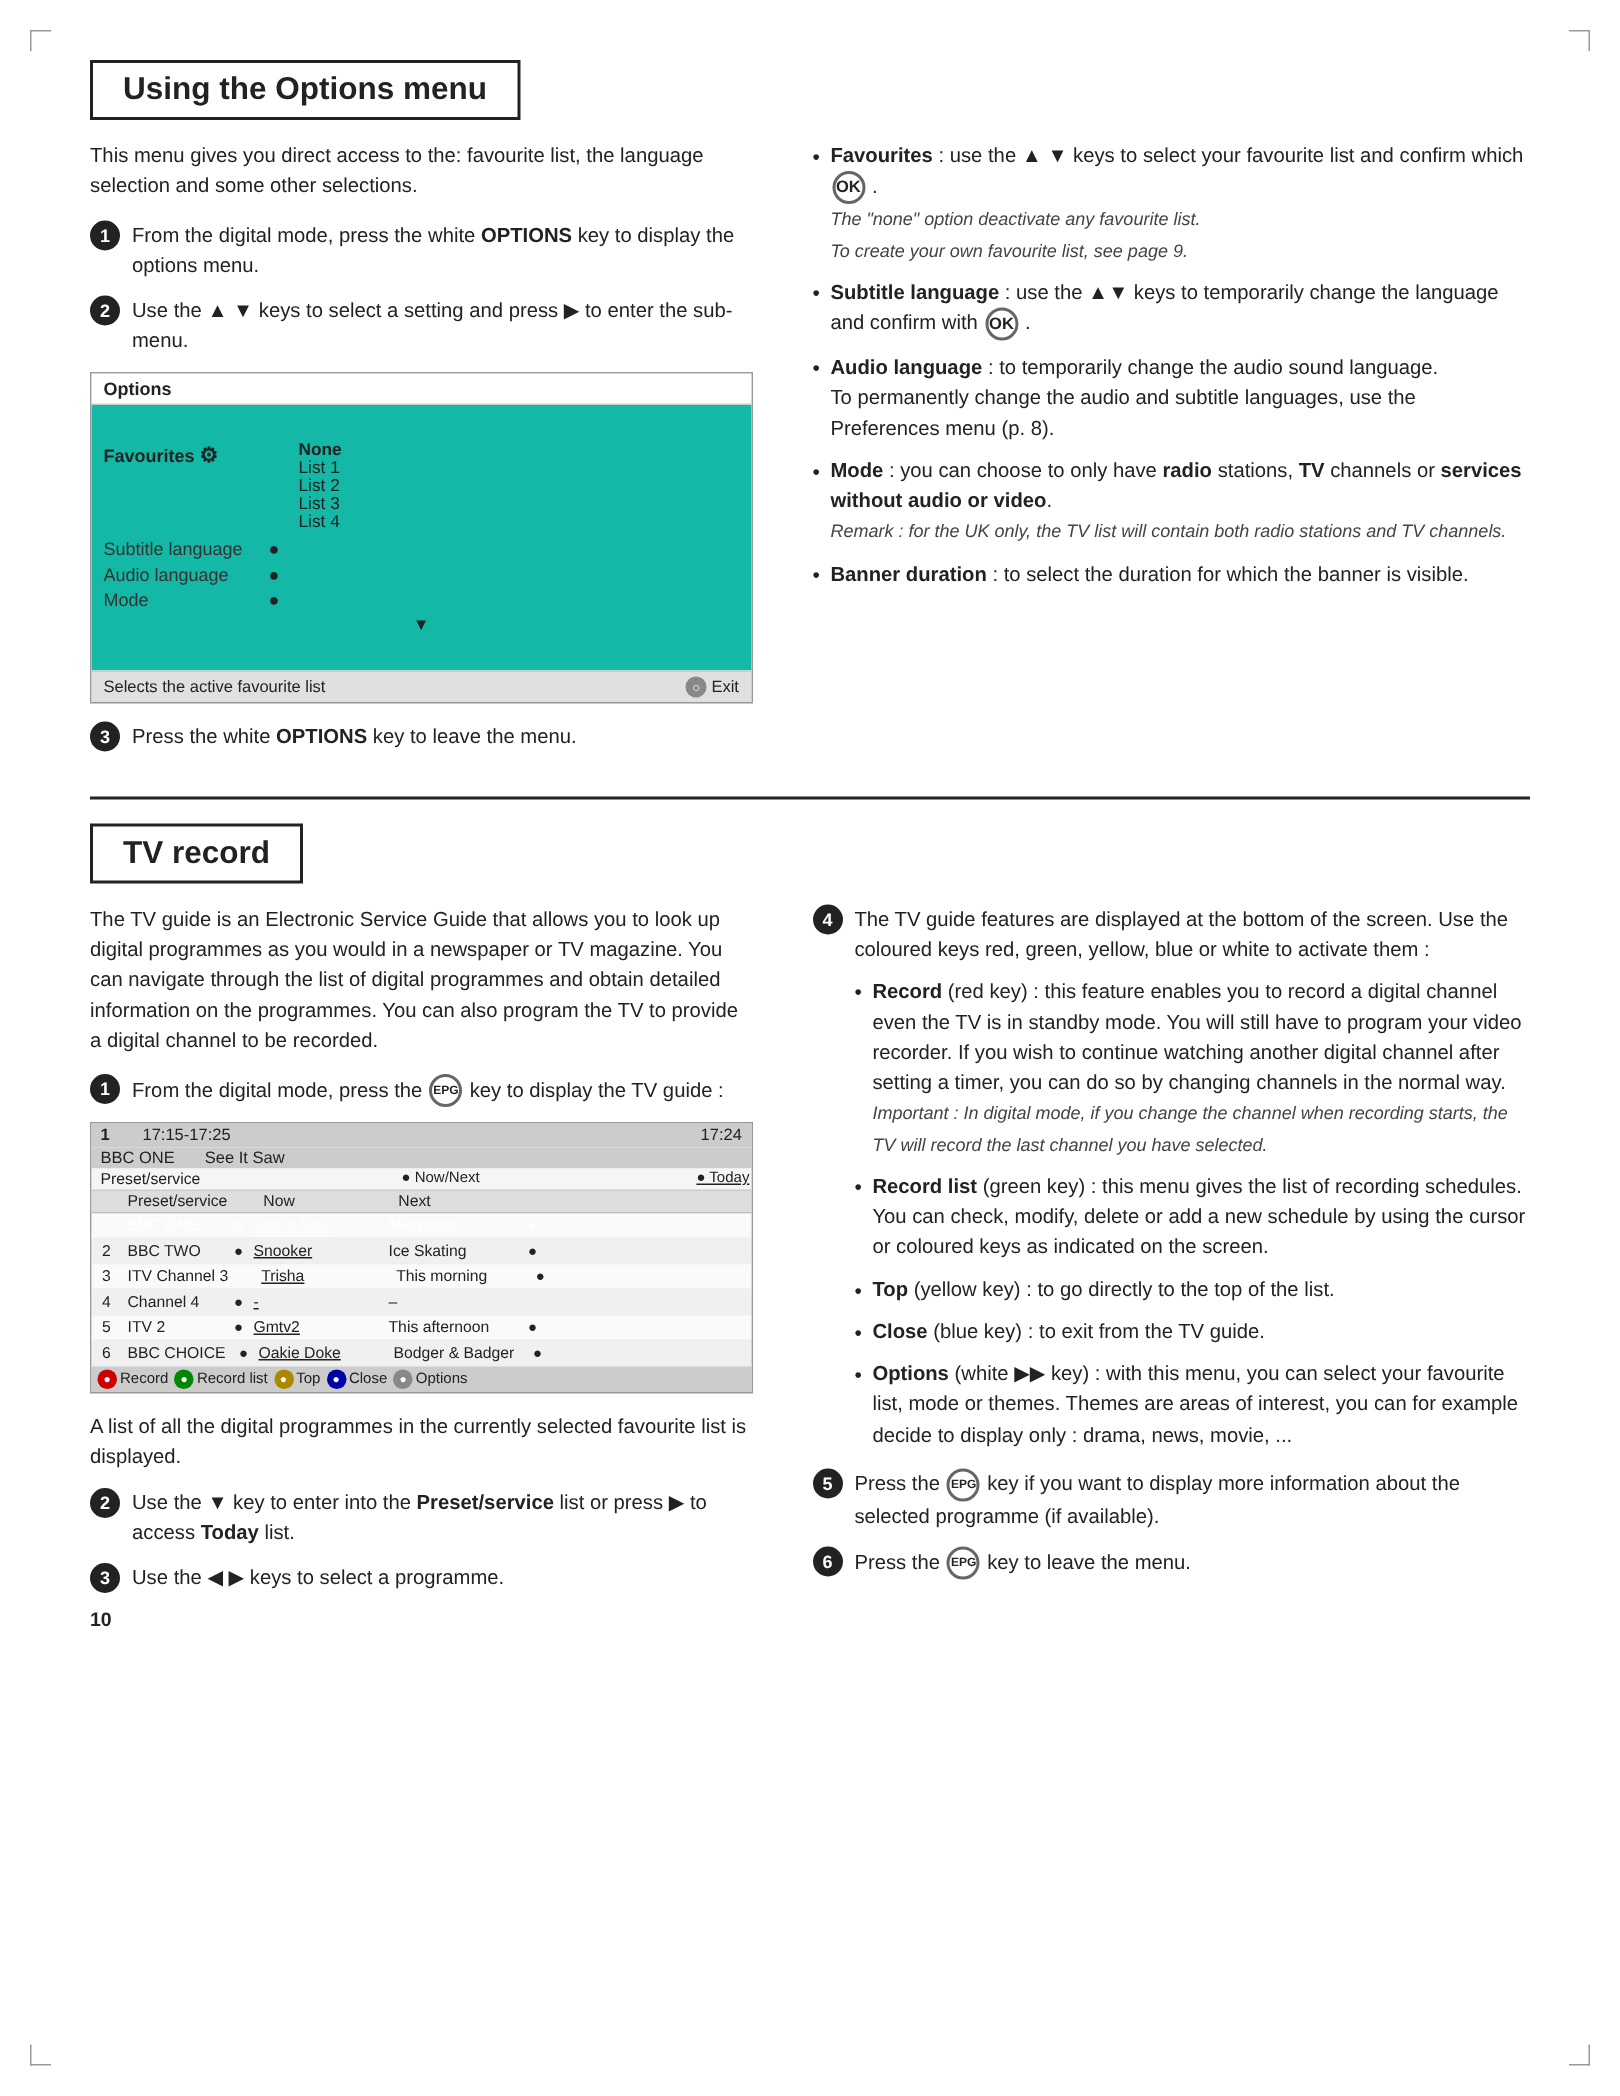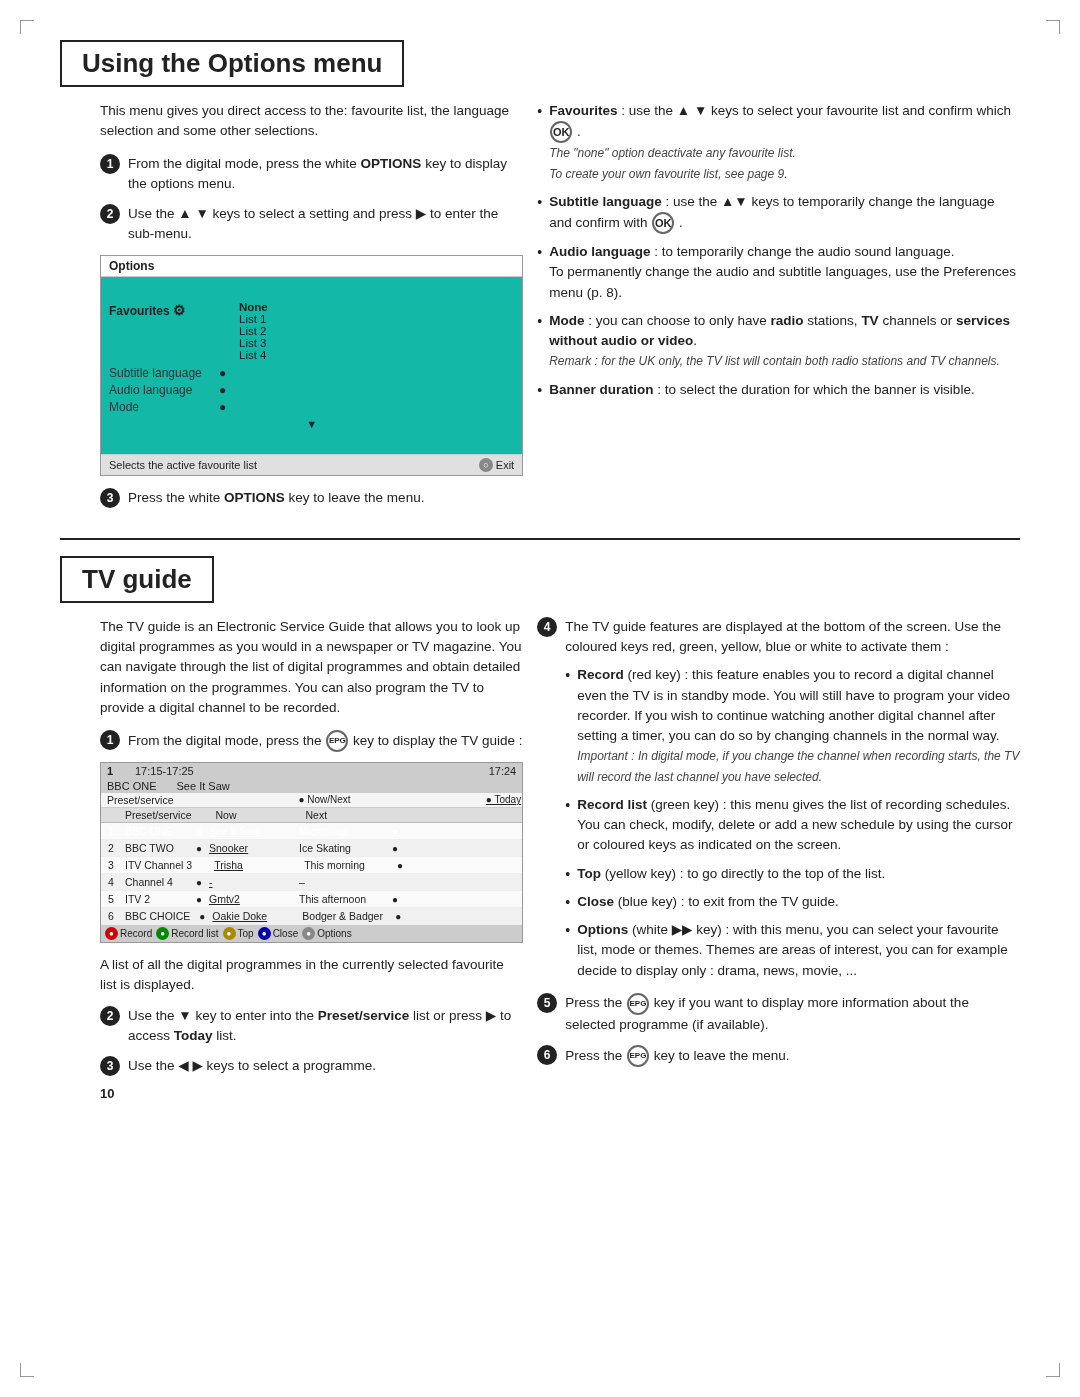--- a/index.html
+++ b/index.html
@@ -23,30 +23,29 @@
     .corner-tl { top: 20px; left: 20px; border-top: 1.5px solid #999; border-left: 1.5px solid #999; }
     .corner-tr { top: 20px; right: 20px; border-top: 1.5px solid #999; border-right: 1.5px solid #999; }
     .corner-bl { bottom: 20px; left: 20px; border-bottom: 1.5px solid #999; border-left: 1.5px solid #999; }
     .corner-br { bottom: 20px; right: 20px; border-bottom: 1.5px solid #999; border-right: 1.5px solid #999; }
 
     
     .section-title {
       display: inline-block;
       border: 2.5px solid #222;
       padding: 6px 20px;
-      font-size: 26px;
+      font-size: 21px;
       font-weight: bold;
       margin-bottom: 14px;
     }
 
     
     .two-col {
       display: flex;
-      gap: 14px;
-      margin-left: 40px;
+      gap: 40px;
     }
     .col-left { flex: 0 0 46%; }
     .col-right { flex: 1; }
 
     
     .step {
       display: flex;
       gap: 8px;
       margin-bottom: 10px;
       align-items: flex-start;
@@ -370,21 +369,21 @@
             <span> :  to select the duration for which the banner is visible.</span>
           </li>
         </ul>
       </div>
     </div>
   </div>
 
   <hr class="section-separator">
 
   <div>
-    <div class="section-title">TV guide</div>
+    <div class="section-title">TV record</div>
 
     <div class="two-col">
 
       <div class="col-left">
         <p class="intro-text">The TV guide is an Electronic Service Guide that allows you to look up digital programmes as you would in a newspaper or TV magazine. You can navigate through the list of digital programmes and obtain detailed information on the programmes. You can also program the TV to provide a digital channel to be recorded.</p>
 
         <div class="step">
           <span class="step-circle">1</span>
           <div class="step-content">
             <span>From the digital mode, press the <span class="guide-circle" style="font-size:8px;">EPG</span> key to display the TV guide :</span>

